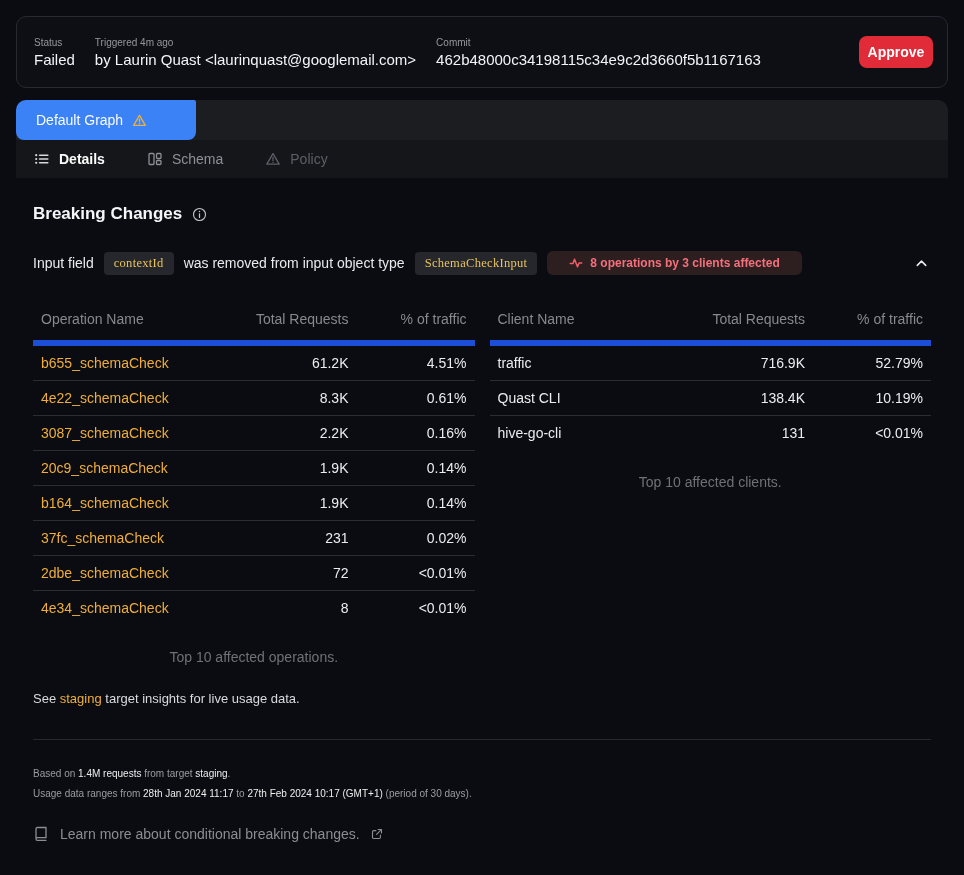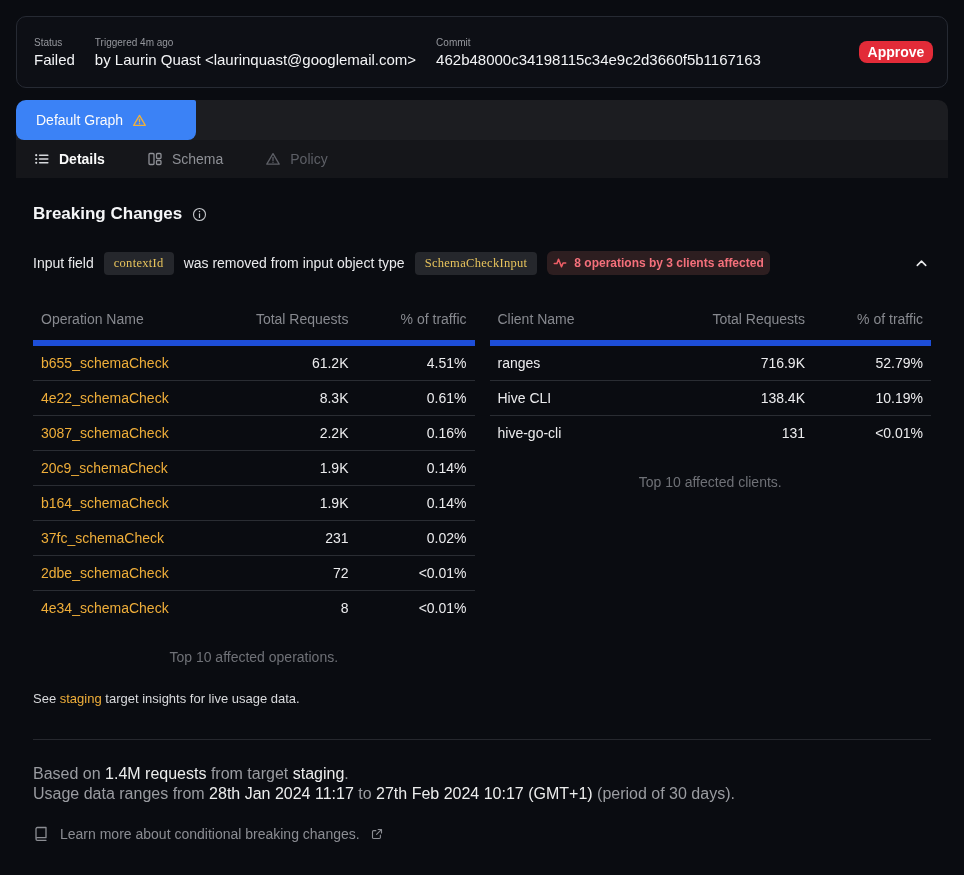--- a/index.html
+++ b/index.html
@@ -28,21 +28,21 @@
   .approve-btn {
     margin-left: auto;
     background: #e22b38;
     color: #ffffff;
     font-family: inherit;
     font-size: 14px;
     font-weight: 700;
     border: none;
     border-radius: 8px;
     width: 74px;
-    height: 22px;
+    height: 32px;
     cursor: pointer;
   }
   
   .panel { margin: 12px 16px 0; }
   .tabbar {
     height: 40px;
     background: #1c1d21;
     border-radius: 10px 10px 0 0;
     display: flex;
   }
@@ -94,21 +94,21 @@
     border-radius: 4px;
     padding: 4px 10px;
     letter-spacing: .3px;
   }
   .affected-badge {
     display: flex;
     align-items: center;
     gap: 7px;
     background: #2d1e20;
     border-radius: 6px;
-    padding: 5px 6px;
+    padding: 5px 22px;
   }
   .affected-badge .pulse { color: #ee5e66; display: flex; }
   .affected-badge .btxt { font-size: 12px; font-weight: 700; color: #f4707b; }
   .chev { margin-left: auto; color: #e9eaec; display: flex; cursor: pointer; padding-right: 2px; }
   
   .tables {
     margin-top: 28px;
     display: grid;
     grid-template-columns: 1fr 1fr;
     gap: 15px;
@@ -132,21 +132,21 @@
     white-space: nowrap;
   }
   td.name { text-align: left; }
   tr:last-child td { border-bottom: none; }
   .op-link { color: #efae3a; cursor: pointer; }
   .tcaption { text-align: center; color: #6f7177; font-size: 14px; margin-top: 24px; }
   .insights-note { margin-top: 26px; text-align: left; font-size: 13px; color: #d9dadd; }
   .insights-note .stg { color: #efae3a; cursor: pointer; }
   .divider { margin-top: 33px; border-top: 1px solid #26282e; }
   
-  .footnote { margin-top: 24px; font-size: 16px; line-height: 20px; color: #9a9ca1; }
+  .footnote { margin-top: 24px; font-size: 10px; line-height: 20px; color: #9a9ca1; }
   .footnote b { color: #eceded; font-weight: 400; }
   .learn-more {
     margin-top: 21px;
     display: flex;
     align-items: center;
     gap: 11px;
     font-size: 14px;
     color: #8b8d93;
     cursor: pointer;
     width: fit-content;
@@ -313,26 +313,26 @@
         <table>
           <thead>
             <tr>
               <th class="name">Client Name</th>
               <th class="num">Total Requests</th>
               <th class="num">% of traffic</th>
             </tr>
           </thead>
           <tbody>
             <tr>
-              <td class="name">ranges</td>
+              <td class="name">traffic</td>
               <td>716.9K</td>
               <td>52.79%</td>
             </tr>
             <tr>
-              <td class="name">Hive CLI</td>
+              <td class="name">Quast CLI</td>
               <td>138.4K</td>
               <td>10.19%</td>
             </tr>
             <tr>
               <td class="name">hive-go-cli</td>
               <td>131</td>
               <td>&lt;0.01%</td>
             </tr>
           </tbody>
         </table>

